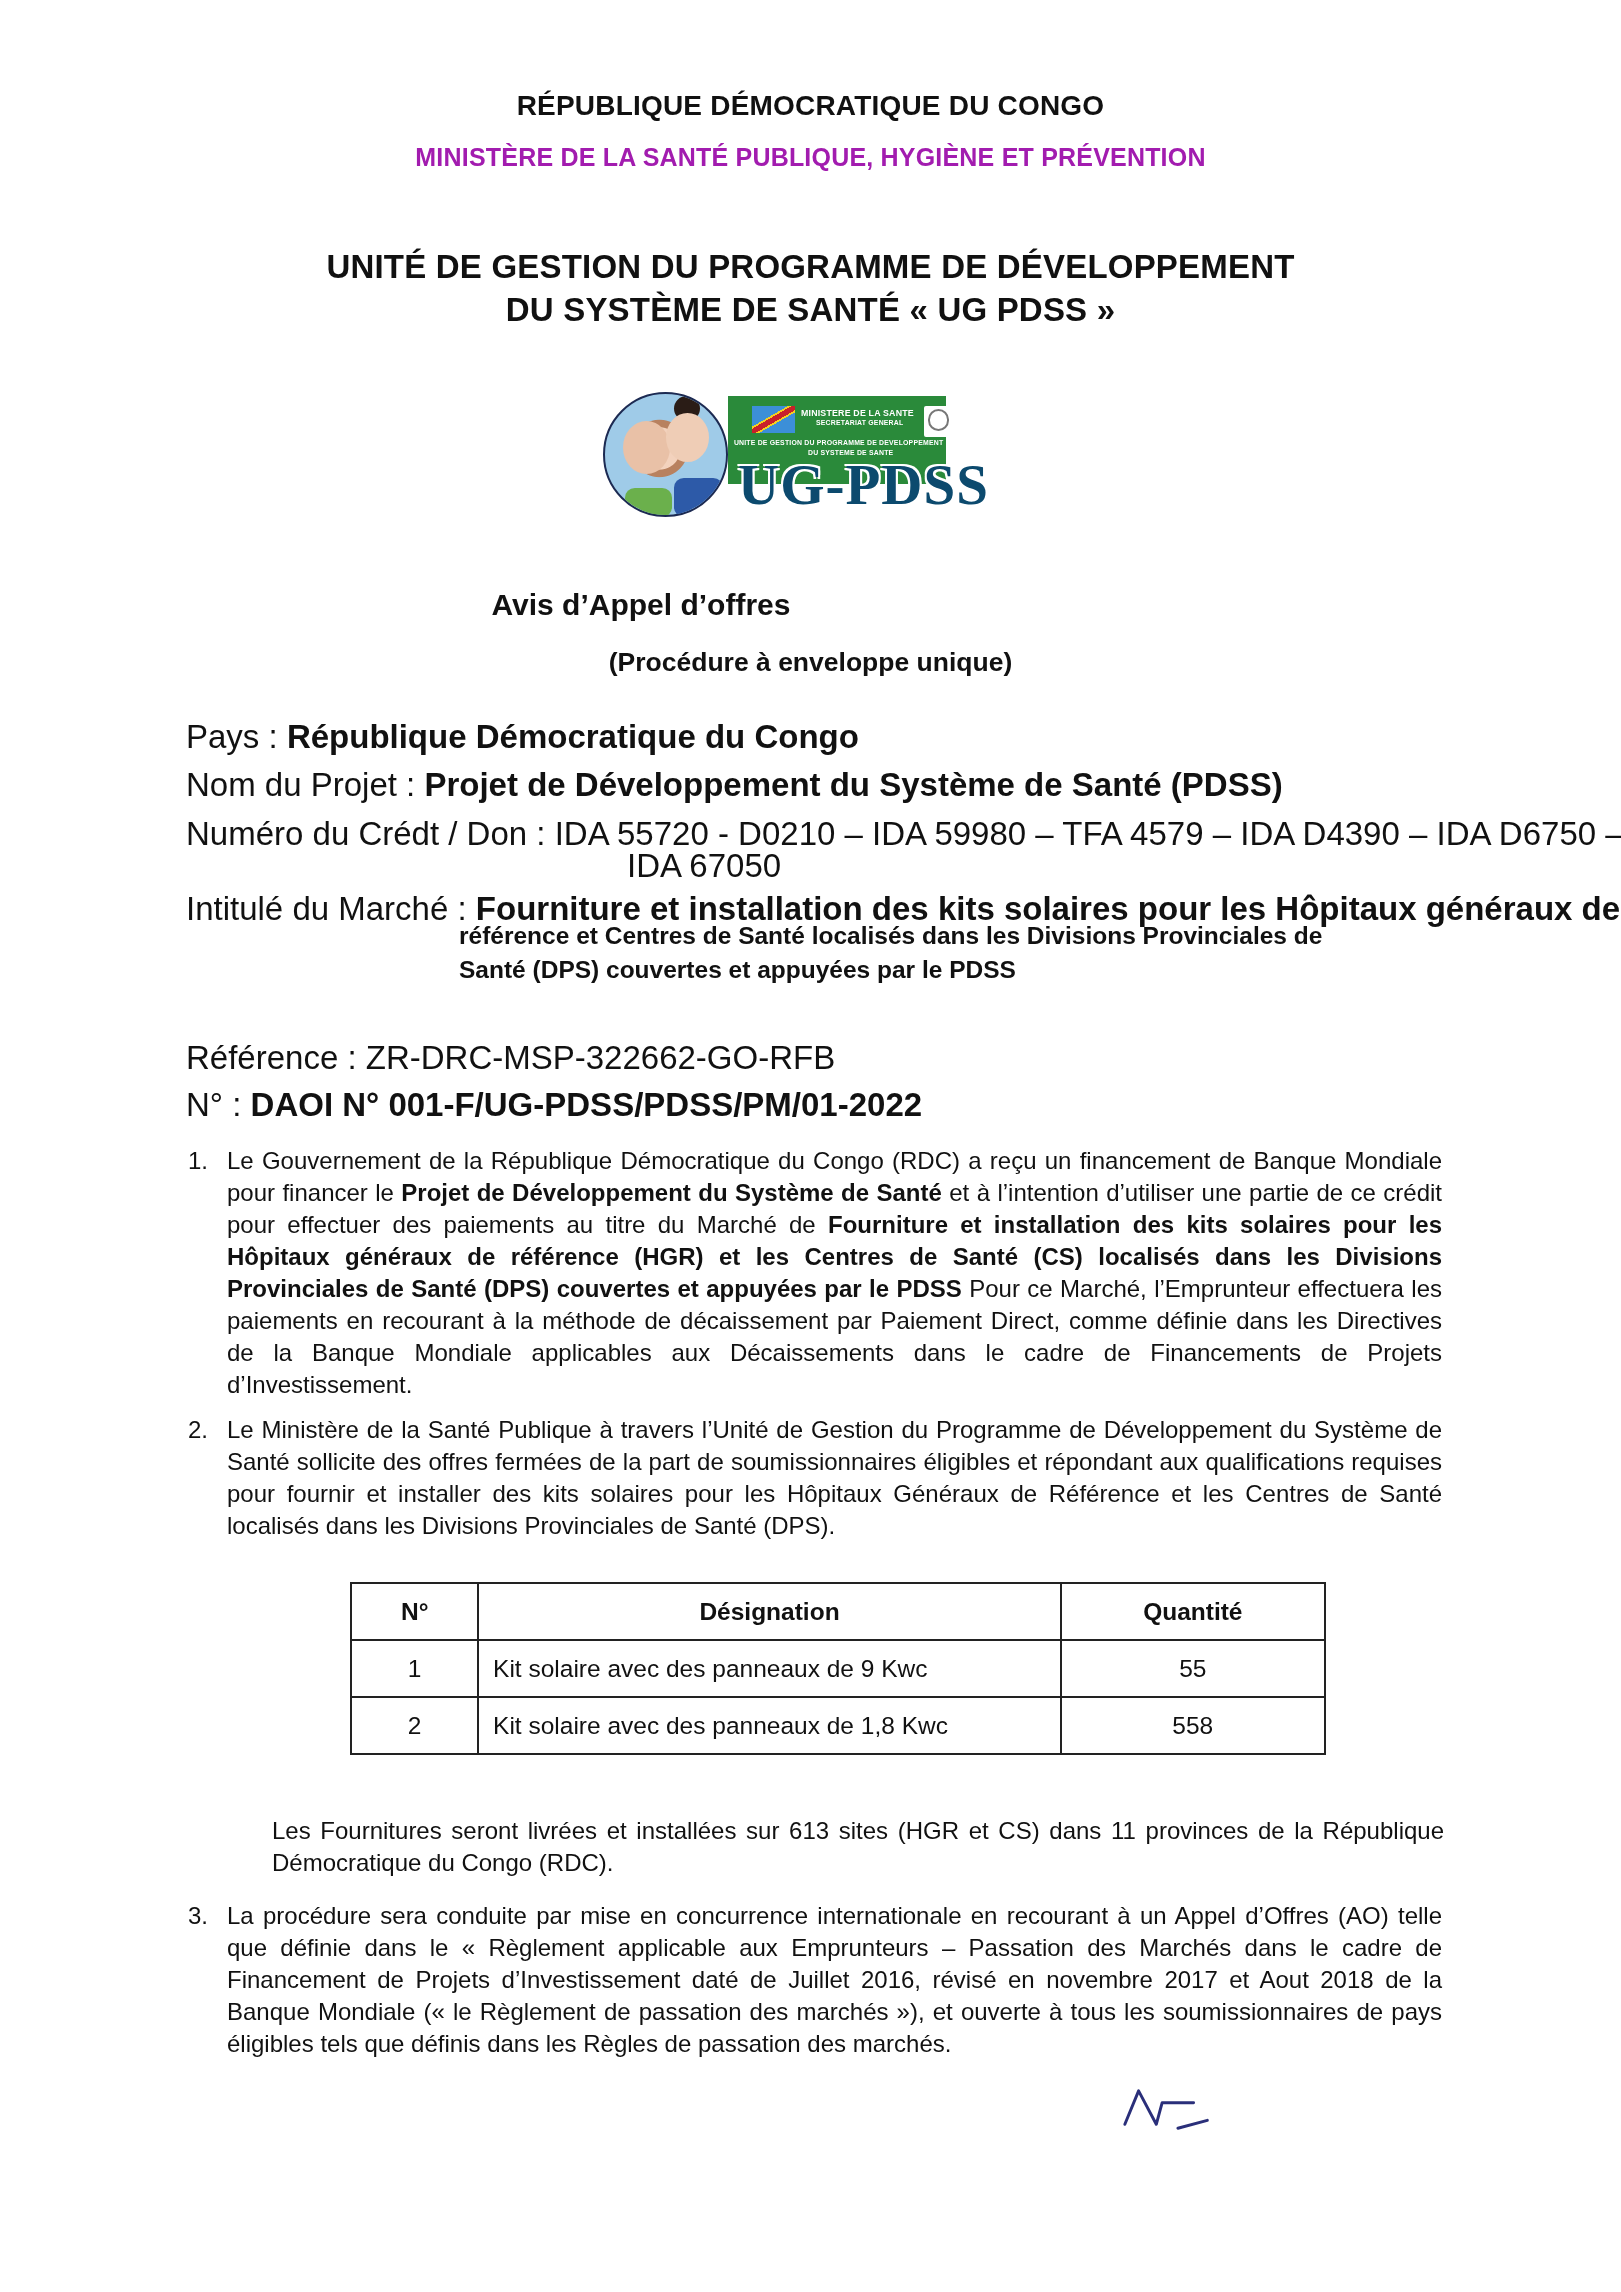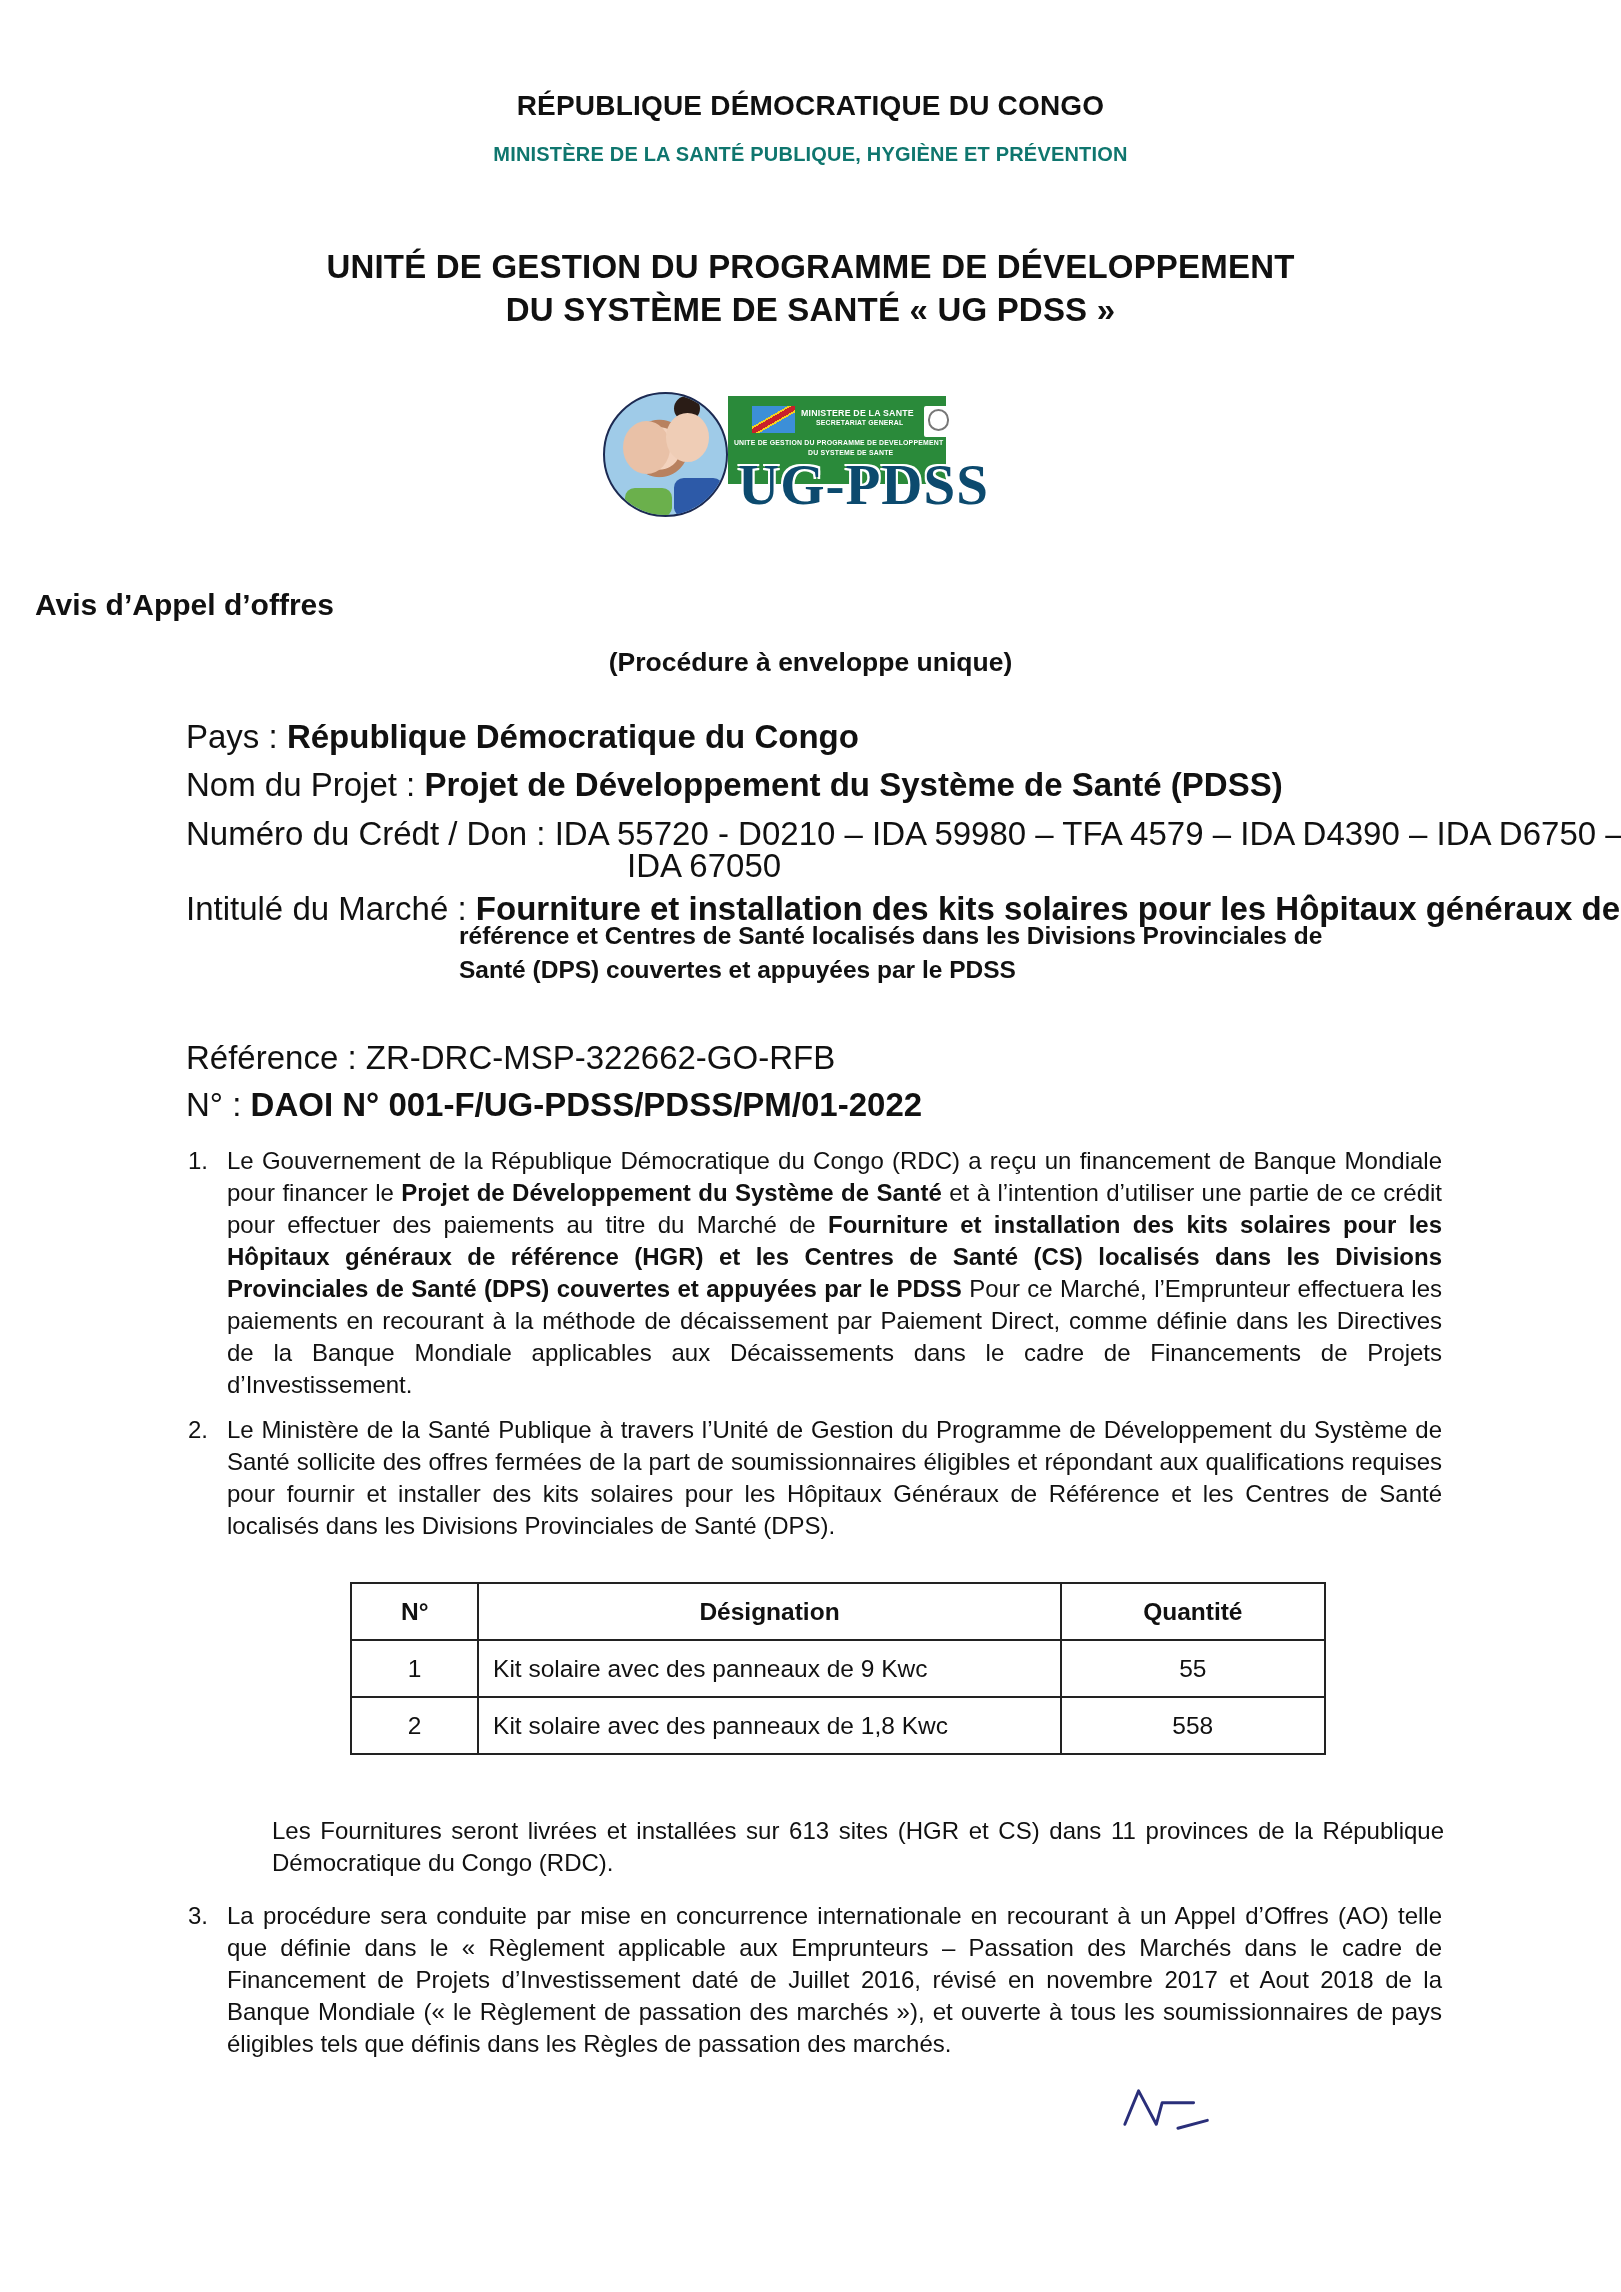--- a/index.html
+++ b/index.html
@@ -8,21 +8,21 @@
       background: #ffffff;
       font-family: "Liberation Sans", sans-serif;
       color: #111;
       position: relative;
       overflow: hidden;
     }
     .page { position: absolute; left: 0; top: 0; width: 1621px; height: 2293px; }
 
     .hdr { position: absolute; left: 0; width: 1621px; text-align: center; font-weight: bold; letter-spacing: 0.2px; }
     .hdr1 { top: 90px; font-size: 28px; }
-    .hdr2 { top: 143px; font-size: 20px; color: #0f766e; }
+    .hdr2 { top: 143px; font-size: 25px; color: #a21caf; }
     .hdr3 { top: 196px; font-size: 25.5px; }
     .hdr4 { top: 245px; font-size: 33px; line-height: 43px; }
 
     
     .logo { position: absolute; left: 603px; top: 384px; width: 402px; height: 137px; }
     .logo-circle {
       position: absolute; left: 0; top: 7.8px; width: 125px; height: 125px; border-radius: 50%;
       background: radial-gradient(circle at 45% 45%, #f3d2bd 0 22%, #b8815f 23% 30%, #9fcbe8 31% 100%);
       border: 2.9px solid #1c2a52; box-sizing: border-box; overflow: hidden;
     }
@@ -46,21 +46,21 @@
     .ls2 { left: 88px; top: 23.5px; font-size: 6.9px; }
     .ls3 { left: 5.9px; top: 43px; font-size: 6.9px; }
     .ls4 { left: 80px; top: 53px; font-size: 6.9px; }
     .logo-title {
       position: absolute; left: 135px; top: 71px;
       font-family: "Liberation Serif", serif; font-weight: bold; font-size: 57px;
       color: #0c4a6e; letter-spacing: 1px; line-height: 59px;
       text-shadow: 2px 2px 0 #fff, -2px -2px 0 #fff, 2px -2px 0 #fff, -2px 2px 0 #fff;
     }
 
-    .title1 { position: absolute; top: 588px; left: 0; width: 1282px; font-size: 30px; font-weight: bold; padding-left: 35px; }
+    .title1 { position: absolute; top: 588px; left: 0; width: 1282px; text-align: center; font-size: 30px; font-weight: bold; }
     .title2 { position: absolute; top: 647px; left: 0; width: 1621px; text-align: center; font-size: 26.5px; font-weight: bold; }
 
     .field { position: absolute; left: 186px; font-size: 33px; white-space: nowrap; }
     .field b { font-weight: bold; }
     .f-pays { top: 718px; }
     .f-nom { top: 766px; }
     .f-num { top: 815px; }
     .f-num2 { top: 847px; left: 627px; }
     .f-intit { top: 890px; }
     .f-intit-cont { position: absolute; left: 459px; font-size: 24.5px; font-weight: bold; }

